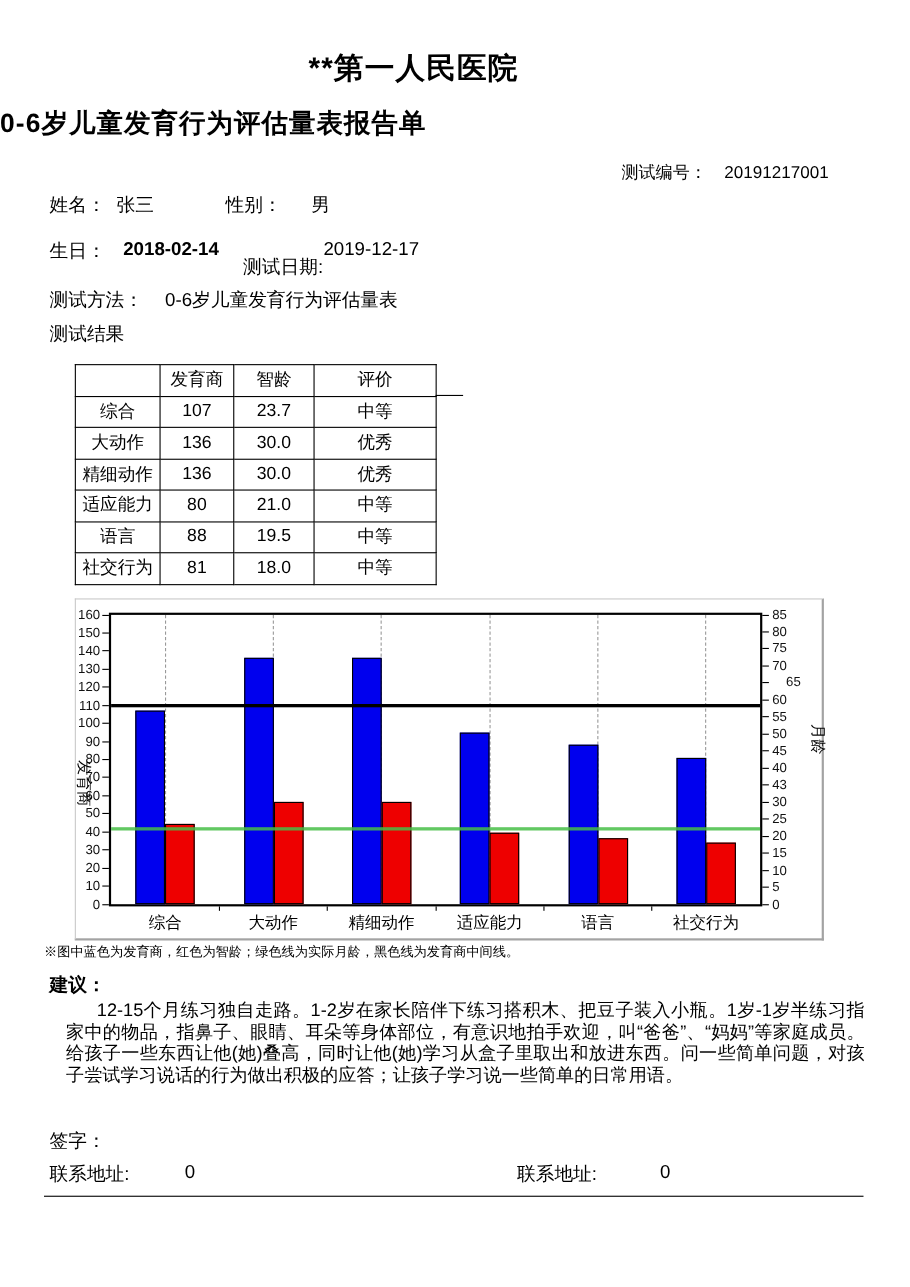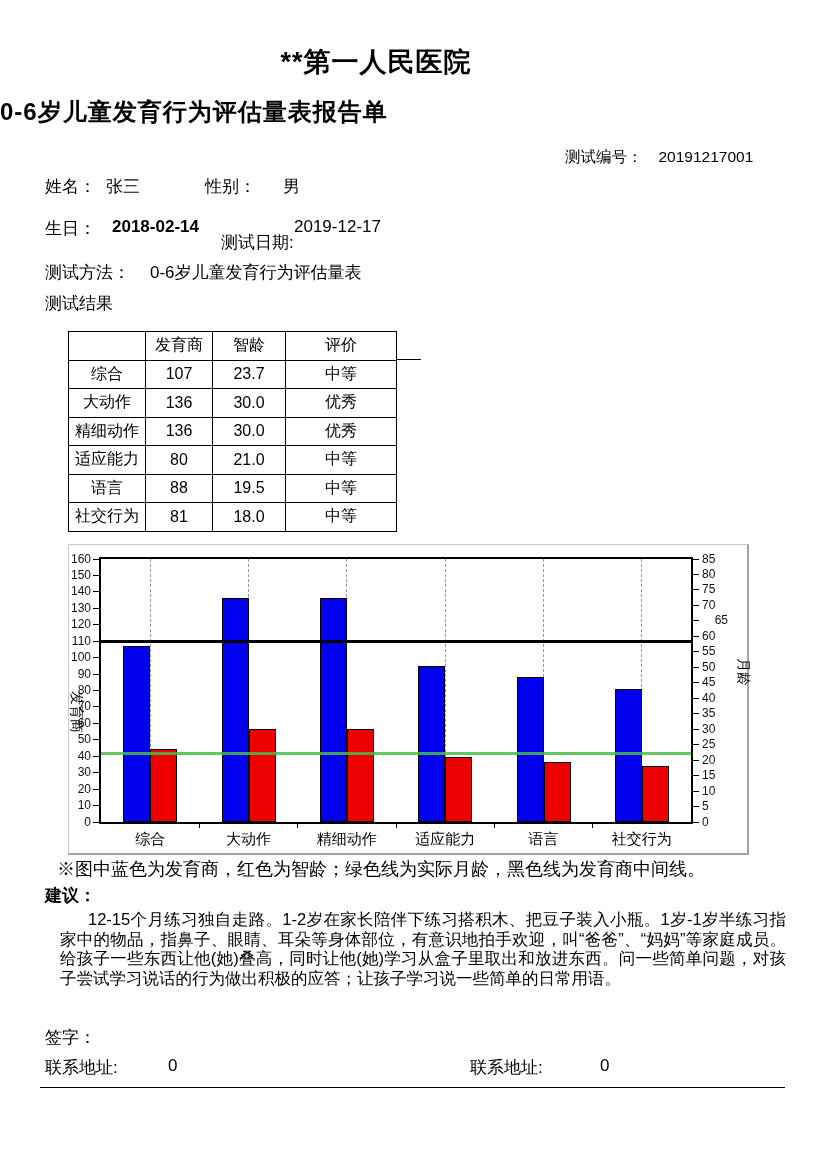--- a/index.html
+++ b/index.html
@@ -24,21 +24,21 @@
   .chart{top:544px;left:68px;width:678px;height:308px;background:#fff;
          border:1px solid #c9c9c9;border-right:2px solid #a3a3a3;border-bottom:2px solid #a3a3a3;}
   .plot{position:absolute;left:30px;top:12px;width:590px;height:263px;border:2px solid #000;box-sizing:content-box;}
   .num{position:absolute;font-size:12px;line-height:13px;color:#111;}
   .tickmark{position:absolute;background:#000;}
   .gridline{position:absolute;top:0;height:263px;width:0;border-left:1px dashed #999;}
   .bar{position:absolute;bottom:0;width:27px;border:1px solid #000;box-sizing:border-box;}
   .catlabel{position:absolute;top:285px;width:96px;text-align:center;font-size:15px;}
   .axis-label{position:absolute;font-size:14px;white-space:nowrap;transform:rotate(90deg);transform-origin:center;}
   .refline{position:absolute;left:0;width:590px;height:3px;}
-  .note{top:857px;left:57px;font-size:18px;font-family:Liberation Serif, serif;}
+  .note{top:857px;left:40px;font-size:12px;font-family:Liberation Serif, serif;}
   .sug-lbl{top:884px;left:45px;font-size:17px;font-weight:bold;}
   .sug-text{top:910px;left:60px;width:726px;font-size:16.5px;line-height:19.5px;text-indent:28px;text-align:justify;}
   .sign-lbl{top:1026px;left:45px;font-size:17px;}
   .addr-lbl{top:1056px;left:45px;font-size:17px;} .addr-val{top:1056px;left:168px;font-size:17px;}
   .phone-lbl{top:1056px;left:470px;font-size:17px;} .phone-val{top:1056px;left:600px;font-size:17px;}
   .footrule{top:1087px;left:40px;width:745px;height:1px;background:#000;}
   .disclaimer{top:1096px;right:82px;font-size:14.5px;}
 </style>
 </head>
 <body>
@@ -185,21 +185,21 @@
       <div class="num" style="left: 633px; width: 26px; top: 239.559px; text-align: left;">10</div>
       <div class="tickmark" style="left: 624px; top: 230.088px; width: 6px; height: 1px;"></div>
       <div class="num" style="left: 633px; width: 26px; top: 224.088px; text-align: left;">15</div>
       <div class="tickmark" style="left: 624px; top: 214.618px; width: 6px; height: 1px;"></div>
       <div class="num" style="left: 633px; width: 26px; top: 208.618px; text-align: left;">20</div>
       <div class="tickmark" style="left: 624px; top: 199.147px; width: 6px; height: 1px;"></div>
       <div class="num" style="left: 633px; width: 26px; top: 193.147px; text-align: left;">25</div>
       <div class="tickmark" style="left: 624px; top: 183.676px; width: 6px; height: 1px;"></div>
       <div class="num" style="left: 633px; width: 26px; top: 177.676px; text-align: left;">30</div>
       <div class="tickmark" style="left: 624px; top: 168.206px; width: 6px; height: 1px;"></div>
-      <div class="num" style="left: 633px; width: 26px; top: 162.206px; text-align: left;">35</div>
+      <div class="num" style="left: 633px; width: 26px; top: 162.206px; text-align: left;">43</div>
       <div class="tickmark" style="left: 624px; top: 152.735px; width: 6px; height: 1px;"></div>
       <div class="num" style="left: 633px; width: 26px; top: 146.735px; text-align: left;">40</div>
       <div class="tickmark" style="left: 624px; top: 137.265px; width: 6px; height: 1px;"></div>
       <div class="num" style="left: 633px; width: 26px; top: 131.265px; text-align: left;">45</div>
       <div class="tickmark" style="left: 624px; top: 121.794px; width: 6px; height: 1px;"></div>
       <div class="num" style="left: 633px; width: 26px; top: 115.794px; text-align: left;">50</div>
       <div class="tickmark" style="left: 624px; top: 106.324px; width: 6px; height: 1px;"></div>
       <div class="num" style="left: 633px; width: 26px; top: 100.324px; text-align: left;">55</div>
       <div class="tickmark" style="left: 624px; top: 90.8529px; width: 6px; height: 1px;"></div>
       <div class="num" style="left: 633px; width: 26px; top: 84.8529px; text-align: left;">60</div>

